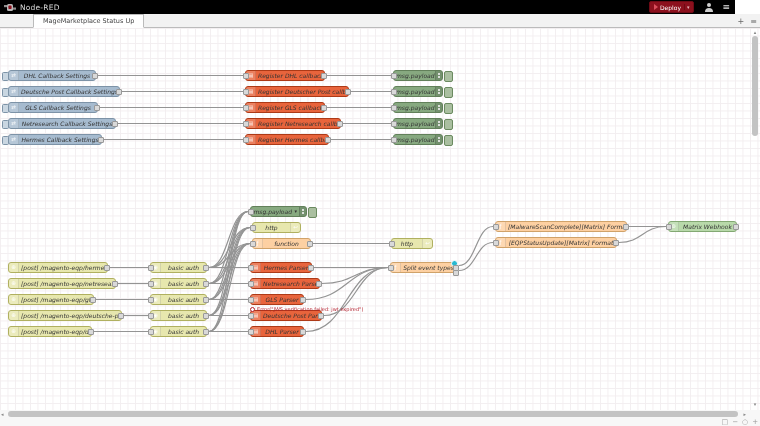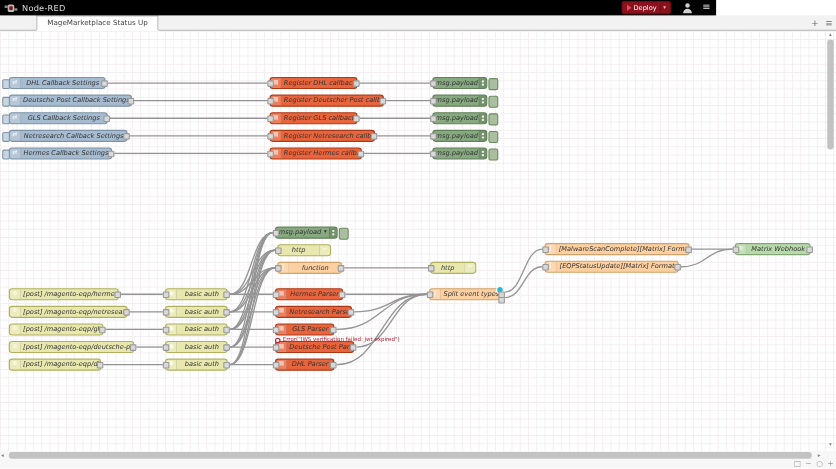--- a/index.html
+++ b/index.html
@@ -1,20 +1,20 @@
 <!DOCTYPE html>
 <html><head>
 <meta charset="utf-8">
 <style>
   html,body{margin:0;padding:0;}
   body{width:760px;height:426px;position:relative;overflow:hidden;background:#fff;
        font-family:"DejaVu Sans", sans-serif;-webkit-font-smoothing:antialiased;}
 
   
-  #header{position:absolute;left:0;top:0;width:651px;height:14px;background:#000;display:flex;align-items:center;z-index:30;}
+  #header{position:absolute;left:0;top:0;width:735px;height:14px;background:#000;display:flex;align-items:center;z-index:30;}
   #logo{margin-left:4px;display:flex;align-items:center;}
   #app-title{color:#ddd;font-size:7.5px;margin-left:4px;letter-spacing:.2px;}
   #header-right{position:absolute;right:0;top:0;height:14px;display:flex;align-items:center;}
   #deploy-btn{height:10px;background:#8C101D;border:1px solid #6e0a15;border-radius:2px;display:flex;align-items:center;color:#fff;font-size:6px;padding:0 2px;margin-right:10px;cursor:pointer;}
   #deploy-btn .dep-ic{width:0;height:0;border-left:4px solid #d94f5c;border-top:3px solid transparent;border-bottom:3px solid transparent;margin:0 2px;}
   #deploy-btn .dep-caret{border-left:1px solid #6e0a15;padding:0 2px;margin-left:3px;font-size:5px;color:#e8b6bb;}
   #user-btn{width:10px;height:10px;margin-right:8px;position:relative;cursor:pointer;}
   #user-btn .head{position:absolute;left:3px;top:1px;width:4px;height:4px;border-radius:50%;background:#cfcfcf;}
   #user-btn .bodyarc{position:absolute;left:1px;top:5.5px;width:8px;height:4px;border-radius:4px 4px 0 0;background:#cfcfcf;}
   #menu-btn{color:#e6e6e6;font-size:9px;margin-right:5px;cursor:pointer;line-height:14px;}

